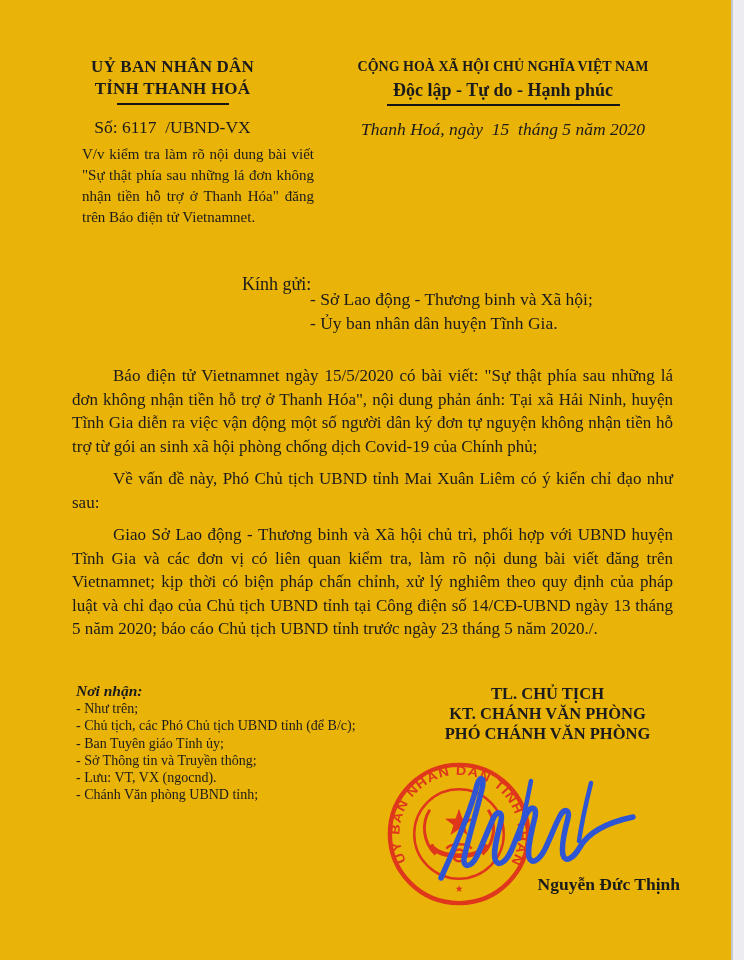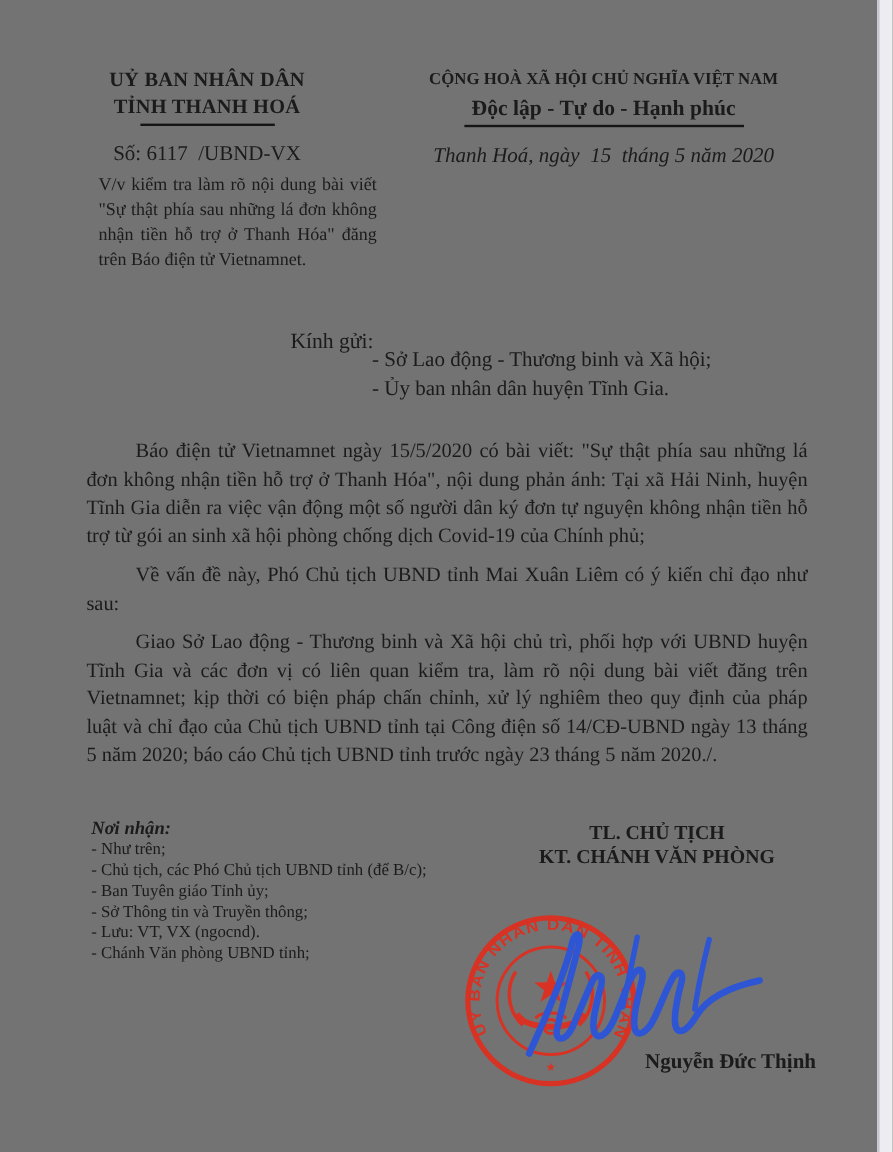--- a/index.html
+++ b/index.html
@@ -1,19 +1,19 @@
 <!DOCTYPE html>
 <html><head>
 <meta charset="utf-8">
 <style>
   * { margin:0; padding:0; box-sizing:border-box; }
   html,body { width:744px; height:960px; }
   body { background:#f4f4f6; font-family:"Liberation Serif", serif; color:#1b1b1b; }
   .page {
-    position:relative; width:744px; height:960px; background:#737373; overflow:hidden;
+    position:relative; width:744px; height:960px; background:#eab308; overflow:hidden;
   }
   .photo-edge {
     position:absolute; top:0; right:0; width:13px; height:960px;
     background:#ededf1; border-left:2px solid #c6c6ce;
   }
   
   .header-left {
     position:absolute; left:45px; top:56px; width:255px; text-align:center;
   }
   .issuer-line { font-weight:bold; font-size:17px; line-height:22px; letter-spacing:.2px; }
@@ -96,20 +96,21 @@
     <div class="distribution-item">- Chủ tịch, các Phó Chủ tịch UBND tỉnh (để B/c);</div>
     <div class="distribution-item">- Ban Tuyên giáo Tỉnh ủy;</div>
     <div class="distribution-item">- Sở Thông tin và Truyền thông;</div>
     <div class="distribution-item">- Lưu: VT, VX (ngocnd).</div>
     <div class="distribution-item">- Chánh Văn phòng UBND tỉnh;</div>
   </div>
 
   <div class="signer-titles">
     <div>TL. CHỦ TỊCH</div>
     <div>KT. CHÁNH VĂN PHÒNG</div>
+    <div>PHÓ CHÁNH VĂN PHÒNG</div>
   </div>
 
   <div class="stamp-wrap">
     <svg viewBox="0 0 150 150" width="146" height="146">
       <g fill="none" stroke="#df2e1d">
         <circle cx="75" cy="75" r="71" stroke-width="4.5"></circle>
         <circle cx="75" cy="75" r="46" stroke-width="2.5"></circle>
 
         <g>
           <path d="M46,86 C52,101 98,101 104,86" stroke-width="5"></path>

